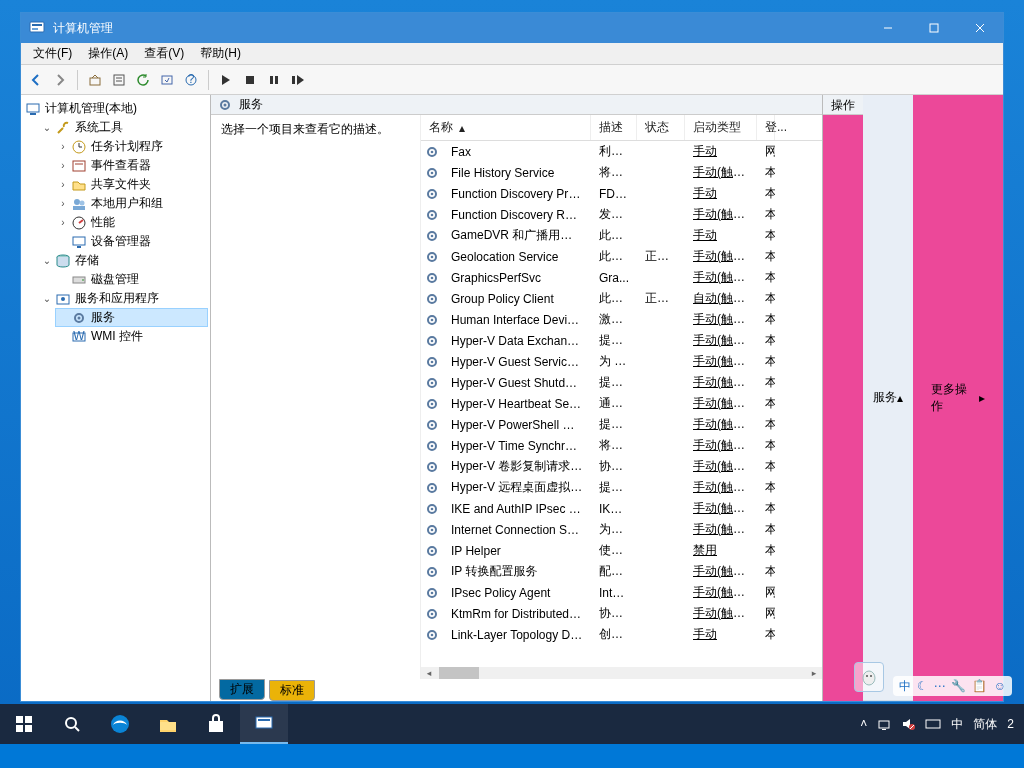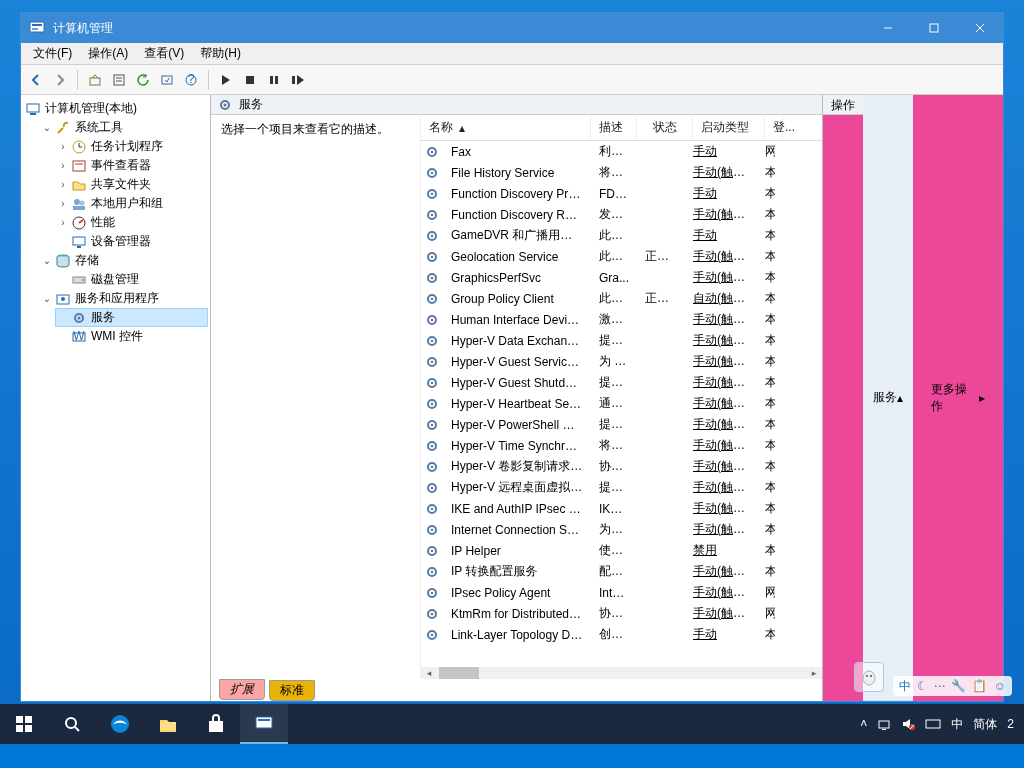--- a/index.html
+++ b/index.html
@@ -38,38 +38,38 @@
 .center-pane { flex: 1; display: flex; flex-direction: column; border-right: 1px solid #bbb; min-width: 0; }
 .center-header { height: 20px; background: #eef2f6; border-bottom: 1px solid #ccc; display: flex; align-items: center; padding: 0 6px; gap: 6px; }
 .center-header .gear { width: 16px; height: 16px; }
 .center-content { flex: 1; display: flex; min-height: 0; }
 .desc-col { width: 210px; border-right: 1px solid #eee; padding: 6px 10px; }
 .list-col { flex: 1; display: flex; flex-direction: column; min-width: 0; }
 .list-header { display: flex; border-bottom: 1px solid #ddd; background: #fff; }
 .list-header .col { padding: 4px 8px; border-right: 1px solid #eee; display: flex; align-items: center; gap: 6px; font-size: 12px; color: #222; }
 .col-name { width: 170px; }
 .col-desc { width: 46px; }
-.col-status { width: 48px; margin-left: 8px; }
+.col-status { width: 48px; }
 .col-startup { width: 72px; }
 .col-logon { width: 18px; }
 .list-body { flex: 1; overflow: hidden; }
 .row { display: flex; align-items: center; padding: 2px 0; }
 .row .cell { padding: 0 8px; overflow: hidden; text-overflow: ellipsis; white-space: nowrap; }
 .row .gearcell { width: 22px; display: flex; align-items: center; justify-content: center; }
 .row .c-name { width: 148px; }
 .row .c-desc { width: 46px; }
 .row .c-status { width: 48px; }
 .row .c-startup { width: 72px; text-decoration: underline; }
 .row .c-logon { width: 18px; }
 .list-scroll { height: 12px; background: #f0f0f0; display: flex; align-items: center; }
 .scroll-thumb-h { height: 12px; width: 40px; background: #c4c4c4; margin-left: 2px; }
 .scroll-btn { width: 16px; height: 12px; display: flex; align-items: center; justify-content: center; color: #666; font-size: 9px; }
 .tabs-row { height: 22px; display: flex; align-items: flex-start; padding-left: 8px; gap: -1px; border-top: 1px solid #fff; }
 .tab { border: 1px solid #9a9a9a; border-radius: 0 0 4px 4px; padding: 1px 10px; background: #eab308; margin-right: 4px; font-size: 12px; }
-.tab.active { background: #fca5a5; position: relative; top: -1px; font-style: italic; }
+.tab.active { background: #0369a1; position: relative; top: -1px; }
 
 .actions-pane { width: 180px; background: #ec4899; display: flex; flex-direction: row; }
 .actions-header { height: 20px; background: #eef2f6; border-bottom: 1px solid #ccc; padding: 2px 8px; font-weight: normal; }
 .actions-section { background: #e8eef6; padding: 4px 10px; border-bottom: 1px solid #d0dbe6; display: flex; align-items: center; justify-content: space-between; }
 .actions-item { padding: 6px 18px; display: flex; align-items: center; justify-content: space-between; }
 
 .taskbar { position: absolute; left: 0; bottom: 0; right: 0; height: 40px; background: #1a2940; display: flex; align-items: center; color: #fff; }
 .taskbar .tb-item { width: 48px; height: 40px; display: flex; align-items: center; justify-content: center; }
 .taskbar .tb-item.active { border-bottom: 2px solid #76b9ed; background: rgba(255,255,255,.08); }
 .taskbar .tray { margin-left: auto; display: flex; align-items: center; gap: 10px; padding: 0 10px; font-size: 11px; }

